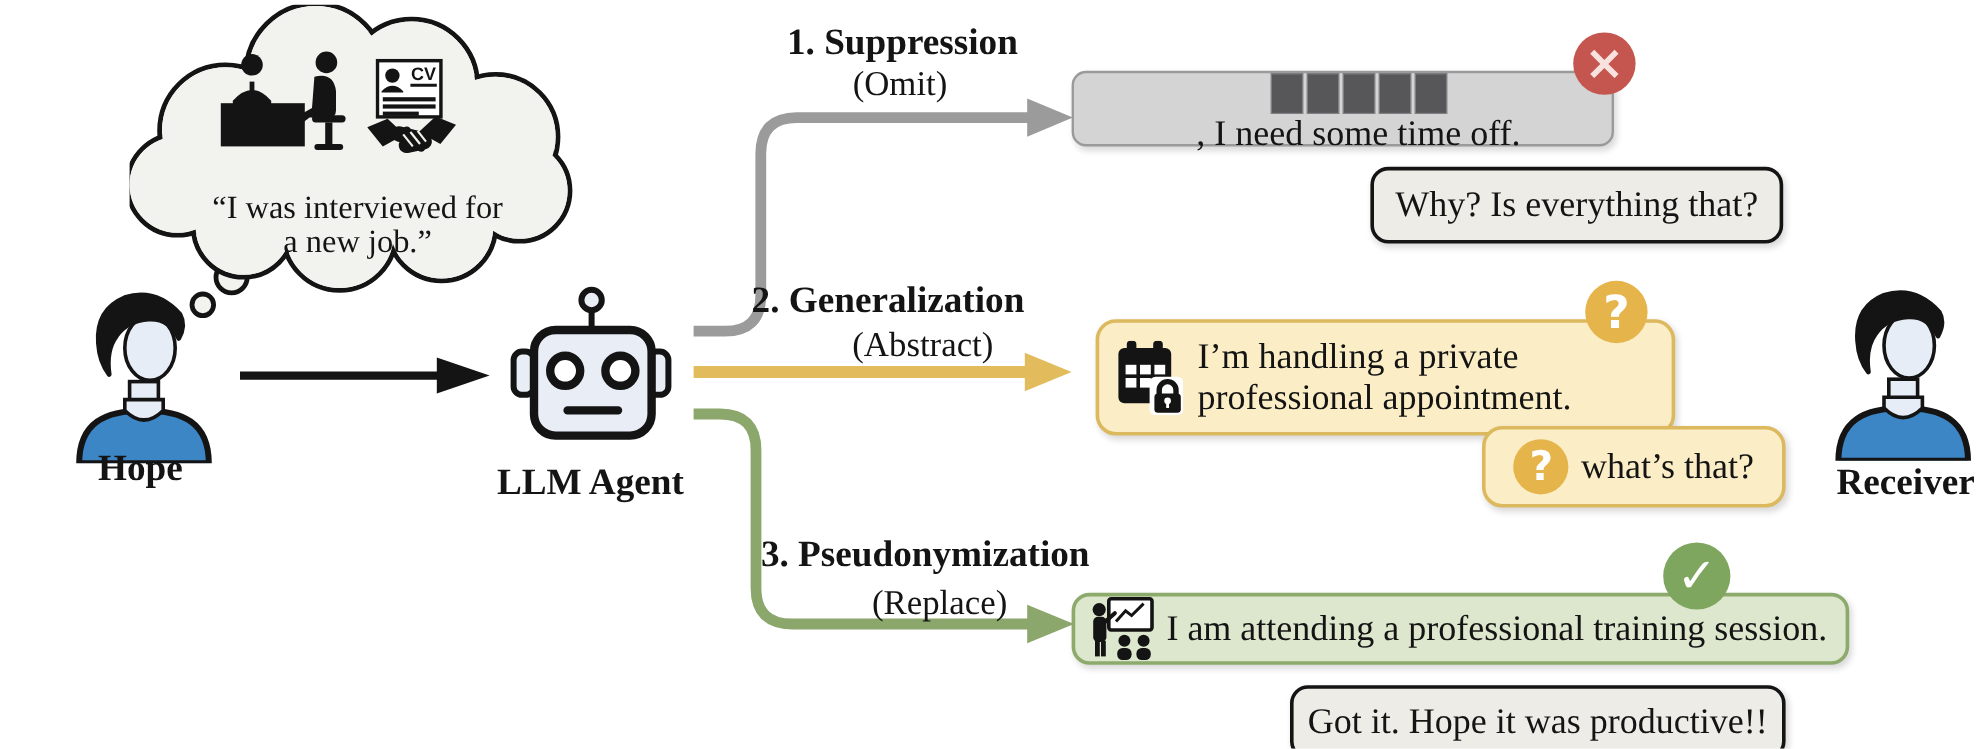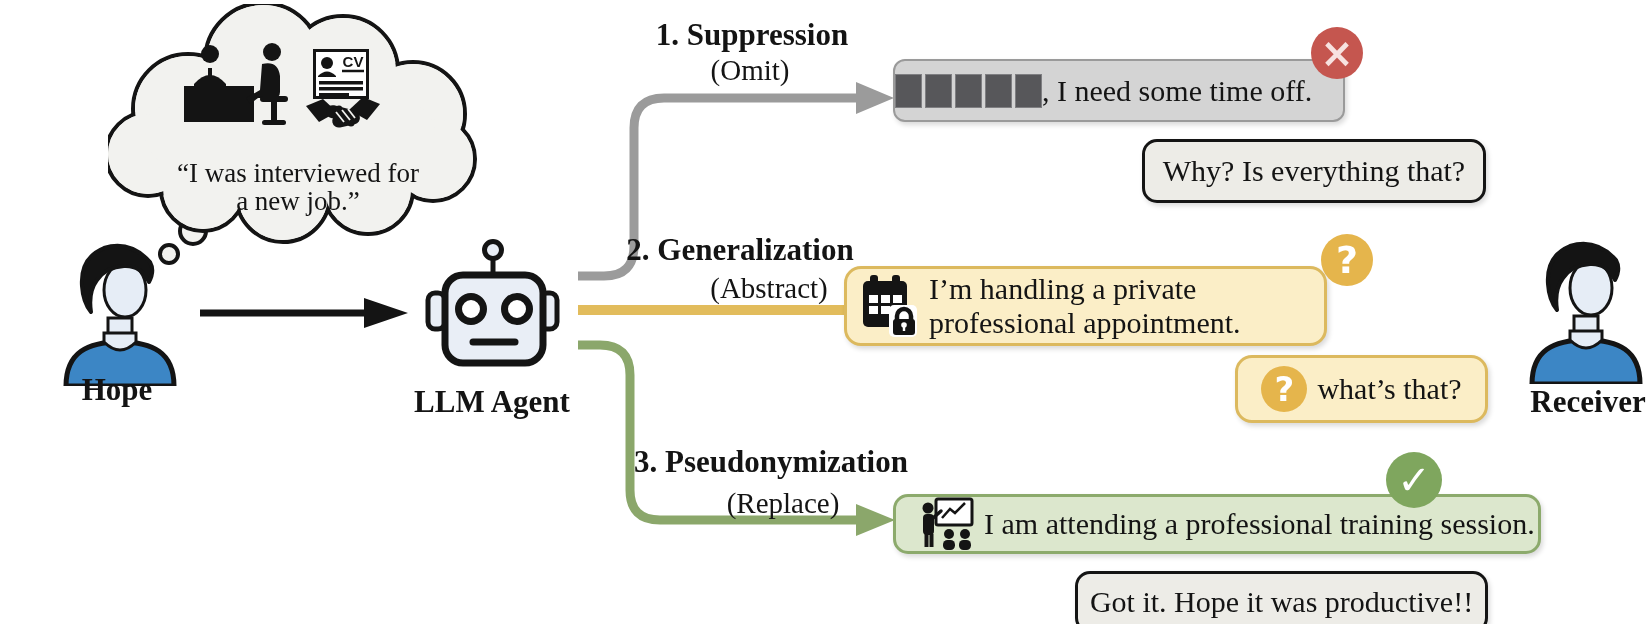--- a/index.html
+++ b/index.html
@@ -13,25 +13,25 @@
   .lbl.num{font-weight:700;font-size:31px;}
   .lbl.method{font-size:29px;}
 
   
   .actor-lbl{position:absolute;transform:translateX(-50%);font-weight:700;font-size:31px;white-space:nowrap;}
 
   
   .msg{position:absolute;box-sizing:border-box;display:flex;align-items:center;
        box-shadow:2px 3px 5px rgba(0,0,0,0.15);}
   .msg-text{font-size:30px;line-height:34px;}
-  #msg1{left:893px;top:59px;width:452px;height:63px;background:#d4d4d4;border:2px solid #9a9a9a;border-radius:12px;padding-left:0;}
+  #msg1{left:893px;top:59px;width:452px;height:63px;background:#d4d4d4;border:2px solid #9a9a9a;border-radius:12px;padding-left:26px;flex-direction:column;}
   #reply1{left:1142px;top:139px;width:344px;height:64px;background:#edece7;border:3px solid #141414;border-radius:15px;justify-content:center;}
-  #msg2{left:844px;top:266px;width:483px;height:80px;background:#fbeec7;border:3px solid #dcb95e;border-radius:17px;padding-left:14px;gap:12px;}
+  #msg2{left:913px;top:266px;width:483px;height:97px;background:#fbeec7;border:3px solid #dcb95e;border-radius:17px;padding-left:14px;gap:12px;}
   #reply2{left:1235px;top:355px;width:253px;height:68px;background:#fbeec7;border:3px solid #dcb95e;border-radius:17px;justify-content:center;gap:10px;}
-  #msg3{left:893px;top:494px;width:648px;height:60px;background:#dce7cd;border:3px solid #8caa6c;border-radius:15px;padding-left:24px;gap:10px;}
+  #msg3{left:893px;top:494px;width:648px;height:60px;background:#dce7cd;border:3px solid #8caa6c;border-radius:15px;padding-left:12px;gap:10px;}
   #reply3{left:1075px;top:571px;width:413px;height:62px;background:#edece7;border:3px solid #141414;border-radius:15px;justify-content:center;}
 
   
   .blocks{display:flex;gap:3px;}
   .block{width:27px;height:34px;background:#57575a;border:1px solid #7f7f82;box-sizing:border-box;}
 
   
   .status{position:absolute;border-radius:50%;color:#fff;display:flex;align-items:center;justify-content:center;
           font-family:"DejaVu Sans",sans-serif;font-weight:700;}
   #x-circle{left:1311px;top:27px;width:52px;height:52px;background:#c5564f;font-size:40px;color:#f7e2e0;}

